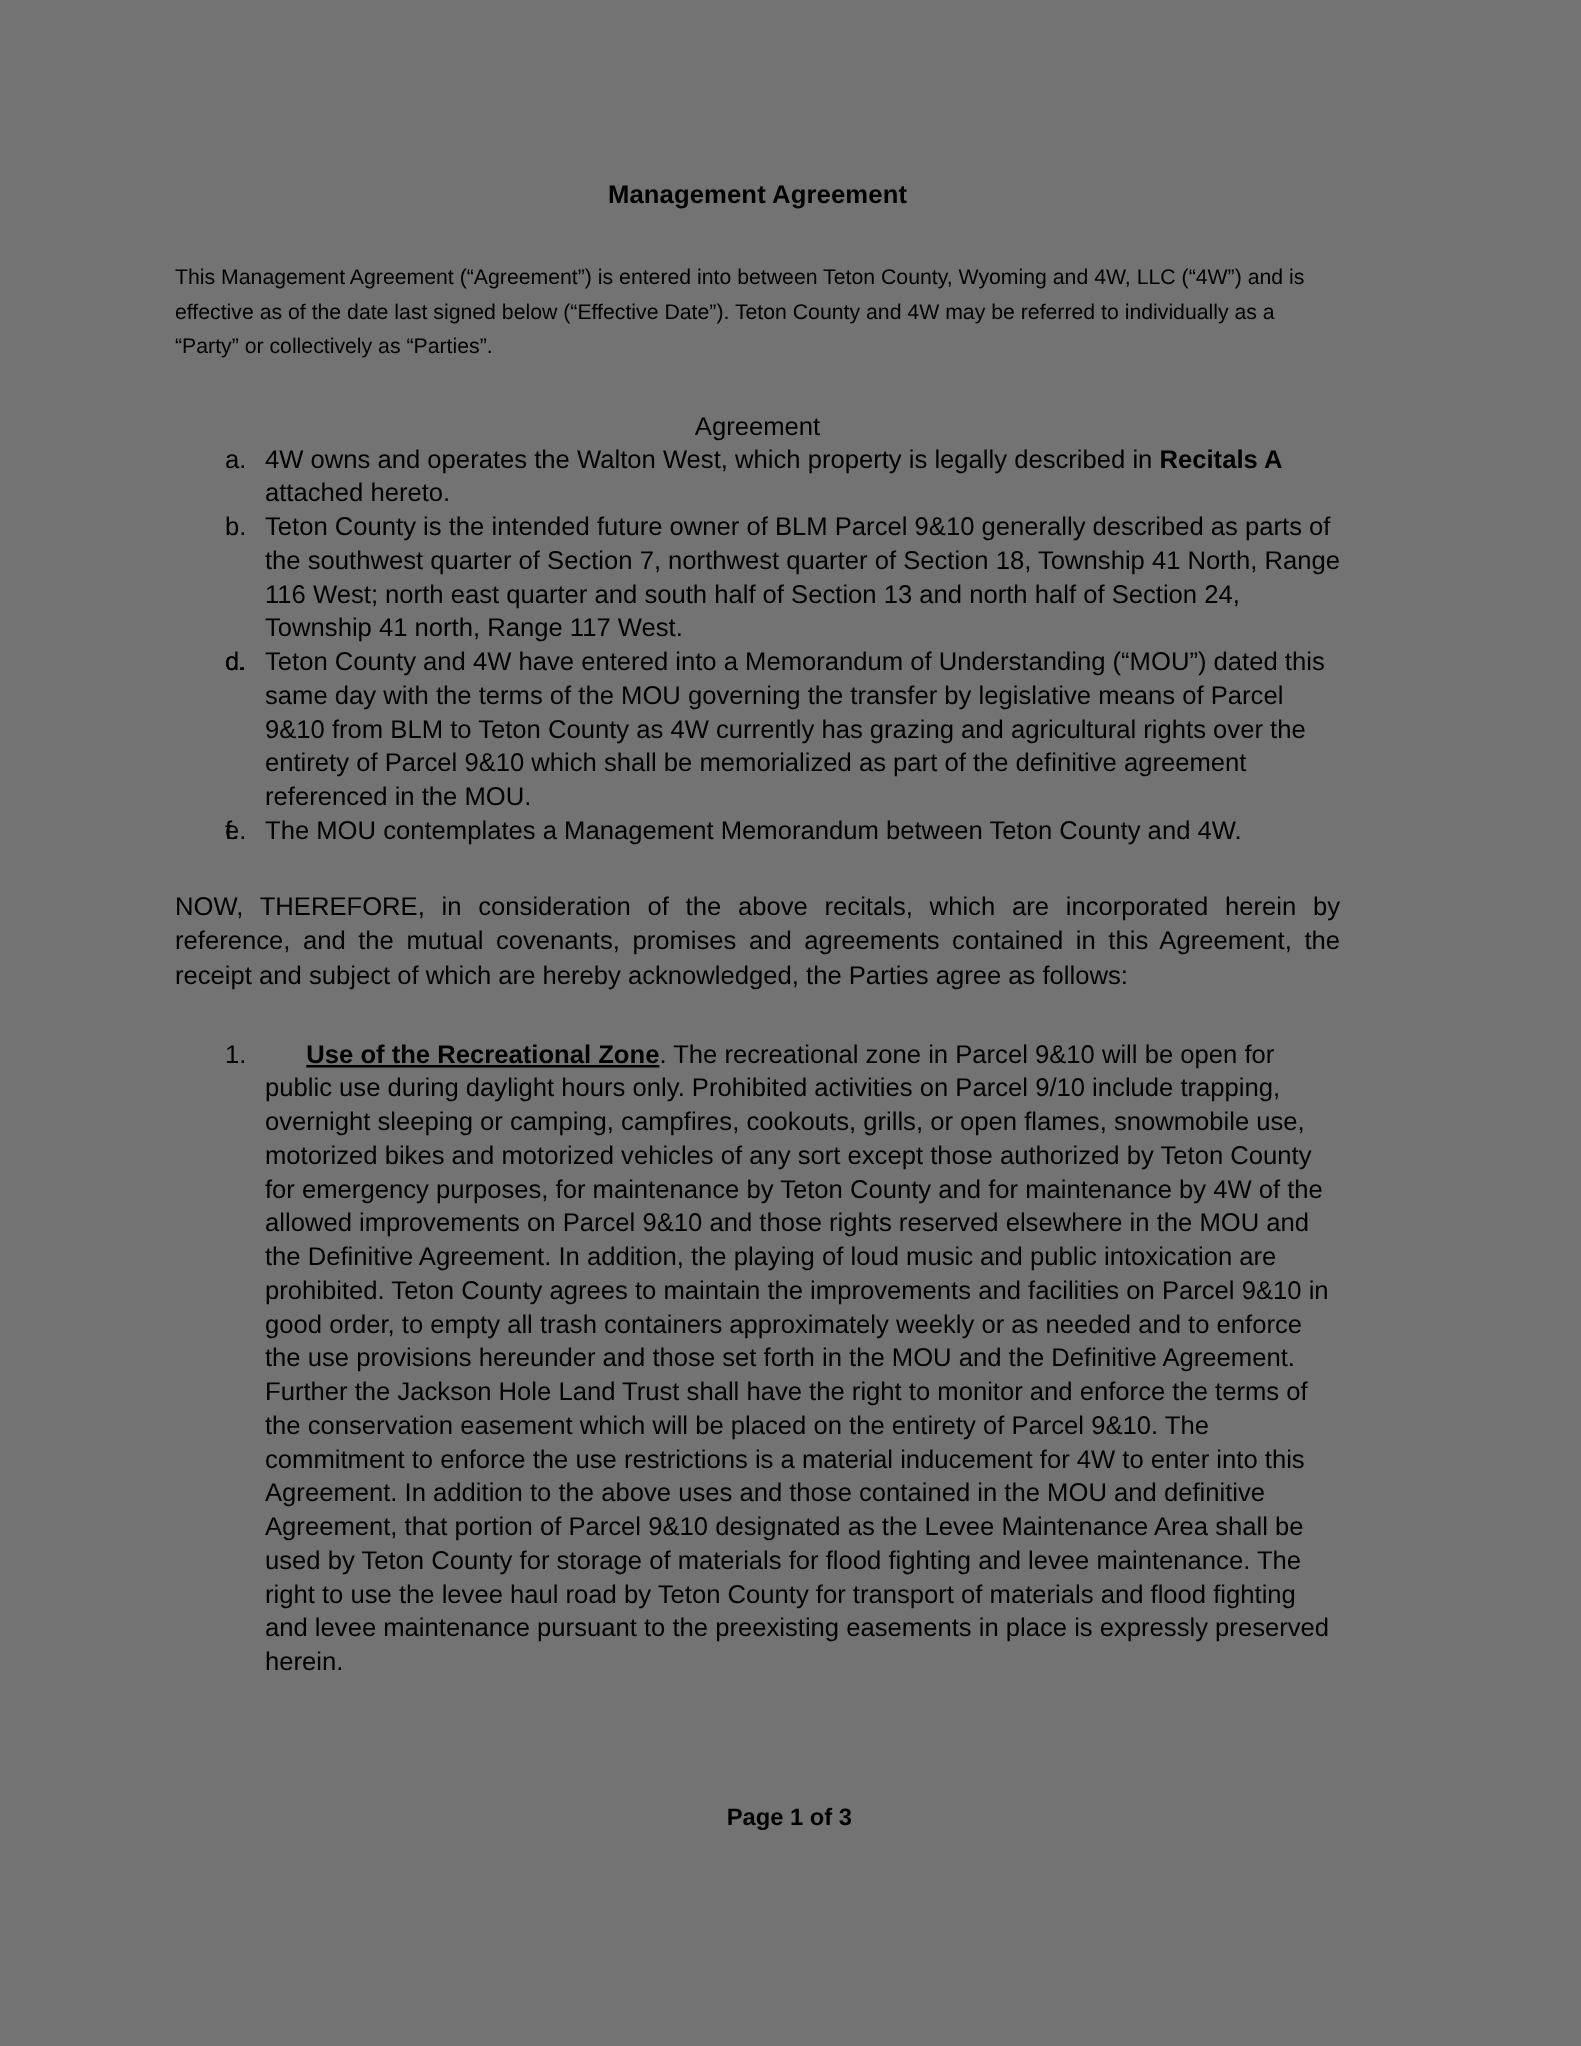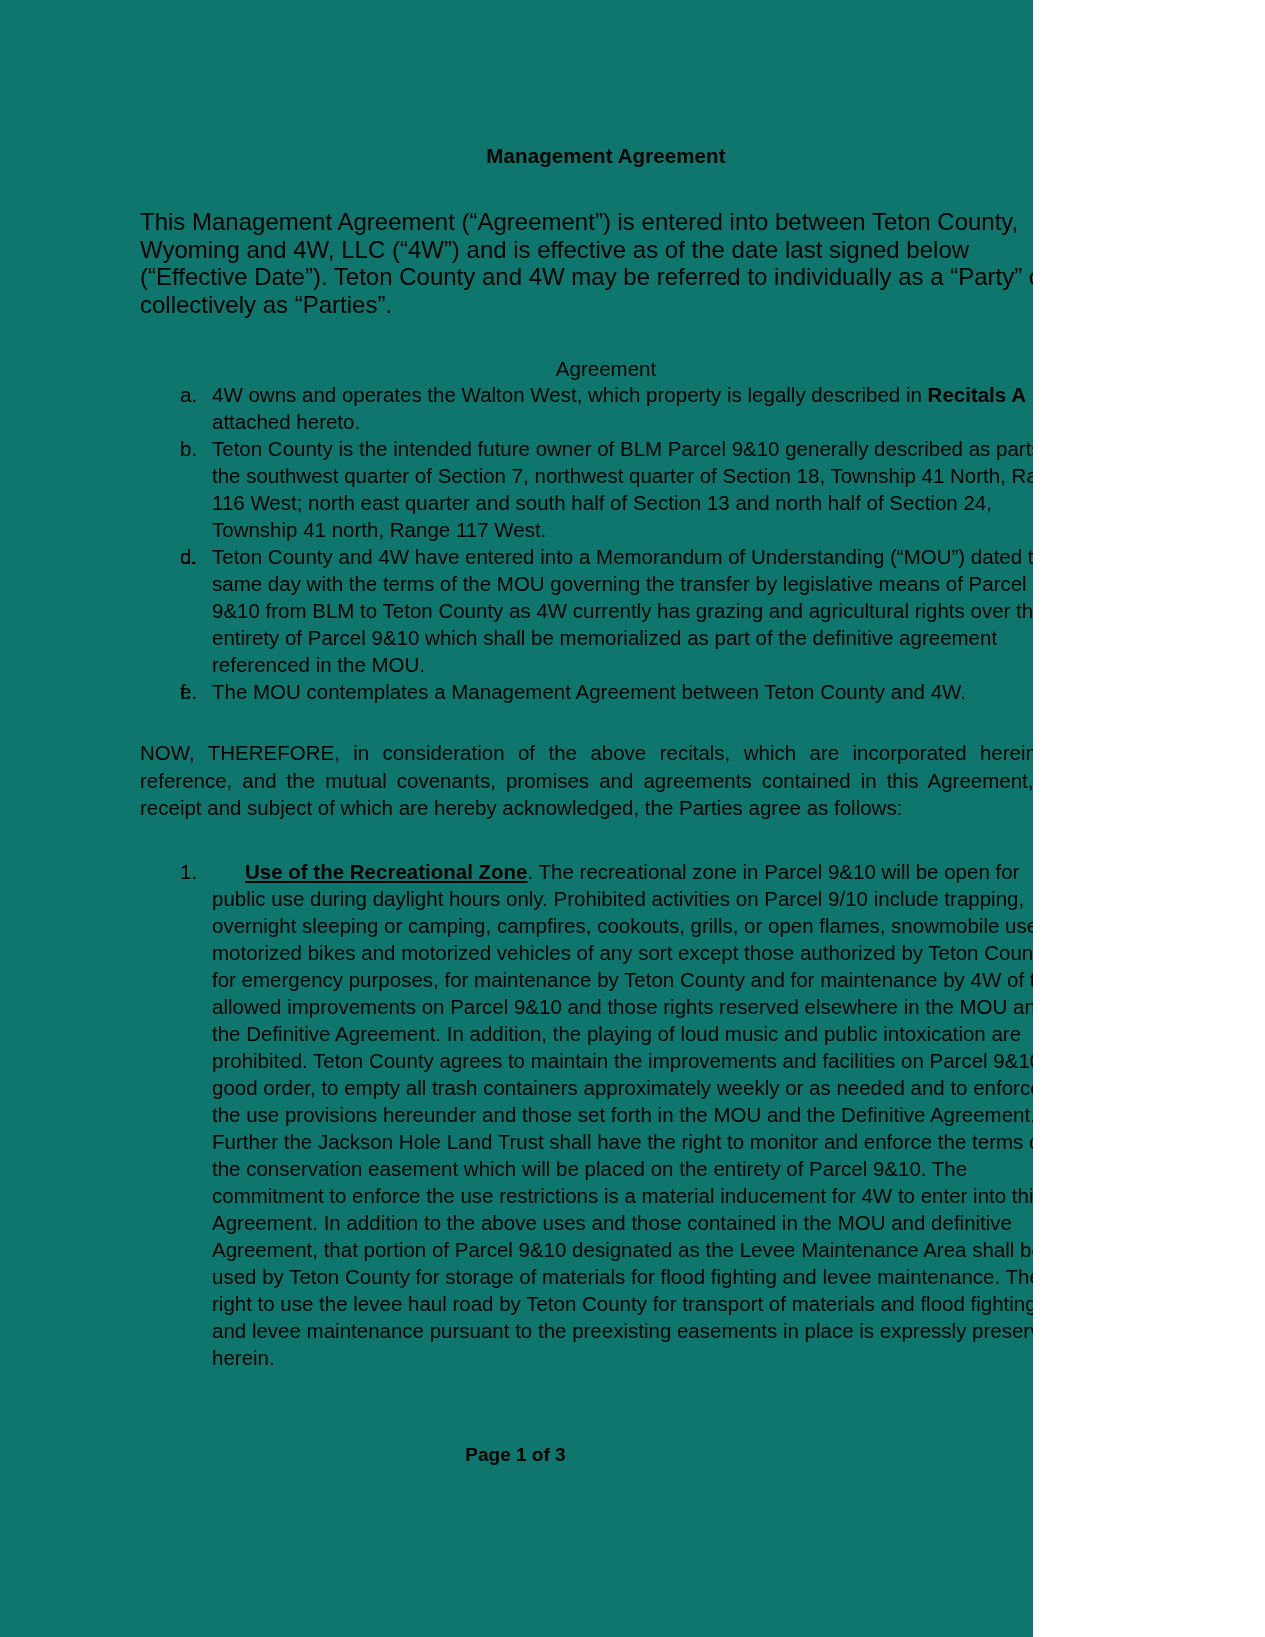--- a/index.html
+++ b/index.html
@@ -2,23 +2,23 @@
 <html><head>
 <meta charset="utf-8">
 <style>
   html, body {
     margin: 0;
     padding: 0;
     background: #ffffff;
   }
   .page {
     position: relative;
-    width: 1033px;
+    width: 1265px;
     height: 1637px;
-    background: #0f766e;
+    background: #737373;
     font-family: "Liberation Sans", sans-serif;
     color: #000000;
     box-sizing: border-box;
     overflow: hidden;
   }
   .content {
     position: absolute;
     left: 140px;
     top: 0;
     width: 932px;
@@ -27,21 +27,21 @@
   .doc-title {
     text-align: center;
     font-weight: bold;
     font-size: 20.5px;
     margin-top: 144px;
     margin-bottom: 0;
     letter-spacing: 0.1px;
   }
 
   .intro {
-    font-size: 24px;
+    font-size: 17px;
     line-height: 27.5px;
     text-align: left;
     margin-top: 40px;
   }
 
   .recitals-heading {
     text-align: center;
     font-size: 20.5px;
     font-weight: normal;
     margin-top: 39px;
@@ -136,21 +136,21 @@
       </li>
       <li>
         <span class="marker">d.</span>
         <span>Teton County and 4W have entered into a Memorandum of Understanding (“MOU”) dated this same day with the terms of the MOU governing the transfer by legislative means of Parcel 9&amp;10 from BLM to Teton County as 4W currently has grazing and agricultural rights over the entirety of Parcel 9&amp;10 which shall be memorialized as part of the  definitive agreement referenced in the MOU.</span>
       </li>
       <li>
         <span class="marker">e.</span>
       </li>
       <li>
         <span class="marker">f.</span>
-        <span>The MOU contemplates a Management Agreement between Teton County and 4W.</span>
+        <span>The MOU contemplates a Management Memorandum between Teton County and 4W.</span>
       </li>
     </ol>
 
     <p class="now-therefore">NOW, THEREFORE, in consideration of the above recitals, which are incorporated herein by reference, and the mutual covenants, promises and agreements contained in this Agreement, the receipt and subject of which are hereby acknowledged, the Parties agree as follows:</p>
 
     <ol class="numbered">
       <li>
         <span class="marker">1.</span>
         <span class="bu">Use of the Recreational Zone</span><span>.  The recreational zone in Parcel 9&amp;10 will be open for public use during daylight hours only.  Prohibited activities on Parcel 9/10 include trapping, overnight sleeping or camping, campfires, cookouts, grills, or open flames, snowmobile use, motorized bikes and motorized vehicles of any sort except those authorized by Teton County for emergency purposes, for maintenance by Teton County and for maintenance by 4W of the allowed improvements on Parcel 9&amp;10 and those rights reserved elsewhere in the MOU and the Definitive Agreement.  In addition, the playing of loud music and public intoxication are prohibited.  Teton County agrees to maintain the improvements and facilities on Parcel 9&amp;10 in good order, to empty all trash containers approximately weekly or as needed and to enforce the use provisions hereunder and those set forth in the MOU and the Definitive Agreement.  Further the Jackson Hole Land Trust shall have the right to monitor and enforce the terms of the conservation easement which will be placed on the entirety of Parcel 9&amp;10.  The commitment to enforce the use restrictions is a material inducement for 4W to enter into this Agreement.  In addition to the above uses and those contained in the MOU and definitive Agreement, that portion of Parcel 9&amp;10 designated as the Levee Maintenance Area shall be used by Teton County for storage of materials for flood fighting and levee maintenance.  The right to use the levee haul road by Teton County for transport of materials and flood fighting and levee maintenance pursuant to the preexisting easements in place is expressly preserved herein.</span>
       </li>

